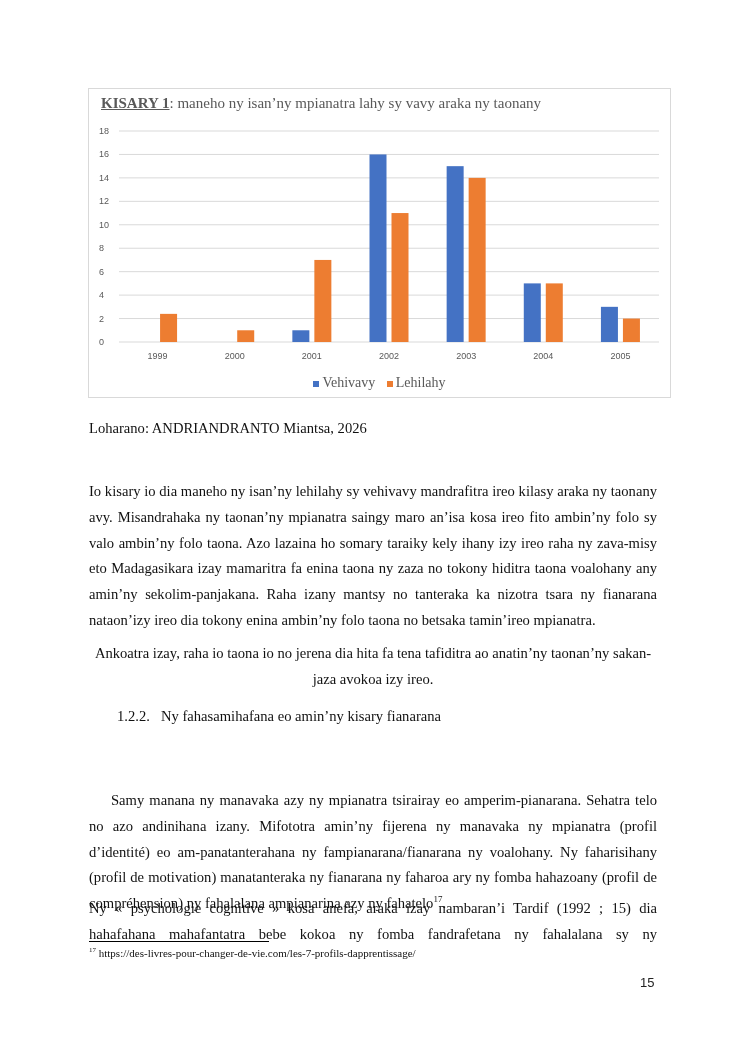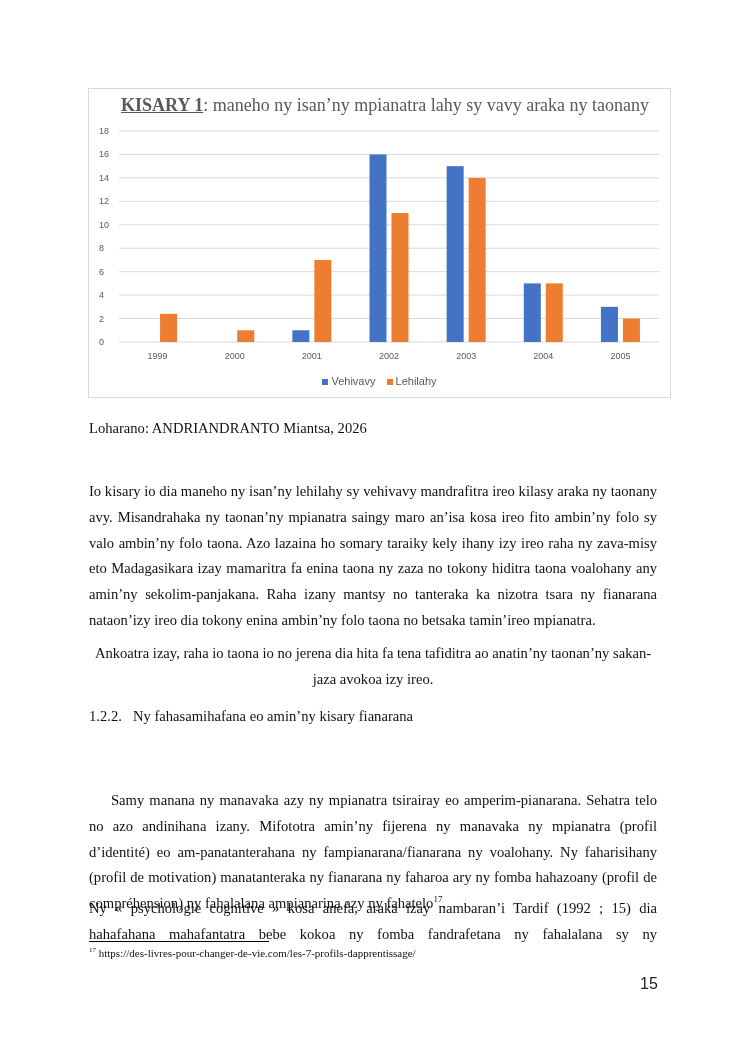--- a/index.html
+++ b/index.html
@@ -1,43 +1,43 @@
 <!DOCTYPE html>
 <html><head>
 <meta charset="utf-8">
 <style>
   html, body { margin: 0; padding: 0; background: #ffffff; }
   body { width: 745px; height: 1053px; position: relative; overflow: hidden;
          font-family: "Liberation Serif", serif; color: #111; }
   .chart-box { position: absolute; left: 88px; top: 88px; width: 583px; height: 310px;
                border: 1px solid #d9d9d9; box-sizing: border-box; background: #fff; }
-  .chart-title { position: absolute; left: 12px; top: 6px; font-size: 18px; color: #595959;
-                 font-family: "Liberation Serif", serif; white-space: nowrap; margin-left: 20px; }
+  .chart-title { position: absolute; left: 12px; top: 6px; font-size: 15px; color: #595959;
+                 font-family: "Liberation Serif", serif; white-space: nowrap; }
   .chart-title .lbl { font-weight: bold; text-decoration: underline; }
   svg.plot { position: absolute; left: 0; top: 0; }
   .tick { font-family: "Liberation Sans", sans-serif; font-size: 9px; fill: #595959; }
   .legend { position: absolute; left: 0; right: 0; top: 286px; text-align: center;
-            font-family: Liberation Sans, sans-serif; font-size: 11px; color: #595959; }
+            font-family: Liberation Serif, serif; font-size: 14px; color: #595959; }
   .legend .item { display: inline-block; margin: 0 4px; }
   .legend .sw { display: inline-block; width: 6px; height: 6px; margin-right: 3px; vertical-align: 0px; }
 
   .text { position: absolute; left: 89px; width: 568px; font-size: 14.6px; line-height: 25.8px; }
   .just { text-align: justify; margin-top: 28px; }
   .source { top: 416px; }
   .p1 { top: 451px; }
   .p2 { top: 641px; text-align: center; }
   .heading { top: 704px; }
-  .heading .num { display: inline-block; width: 44px; }
+  .heading .num { display: inline-block; width: 44px; margin-left: 28px; }
   .p3 { top: 760px; text-indent: 22px; }
   .p4 { top: 868px; text-align-last: justify; }
   sup { font-size: 9px; line-height: 0; }
   .fn-rule { position: absolute; left: 89px; top: 941px; width: 180px; height: 0; border-top: 1px solid #000; }
   .footnote { position: absolute; left: 89px; top: 947px; font-size: 11px; }
   .footnote sup { font-size: 7px; }
-  .page-num { position: absolute; left: 640px; top: 975px; font-size: 16px;
+  .page-num { position: absolute; left: 640px; top: 975px; font-size: 13px;
               font-family: "Liberation Sans", sans-serif; color: #222; }
 </style>
 </head>
 <body>
 
 <div class="chart-box">
   <div class="chart-title">
     <span class="lbl">KISARY 1</span><span>: maneho ny isan’ny mpianatra lahy sy vavy araka ny taonany</span>
   </div>
   <svg class="plot" width="583" height="310">

